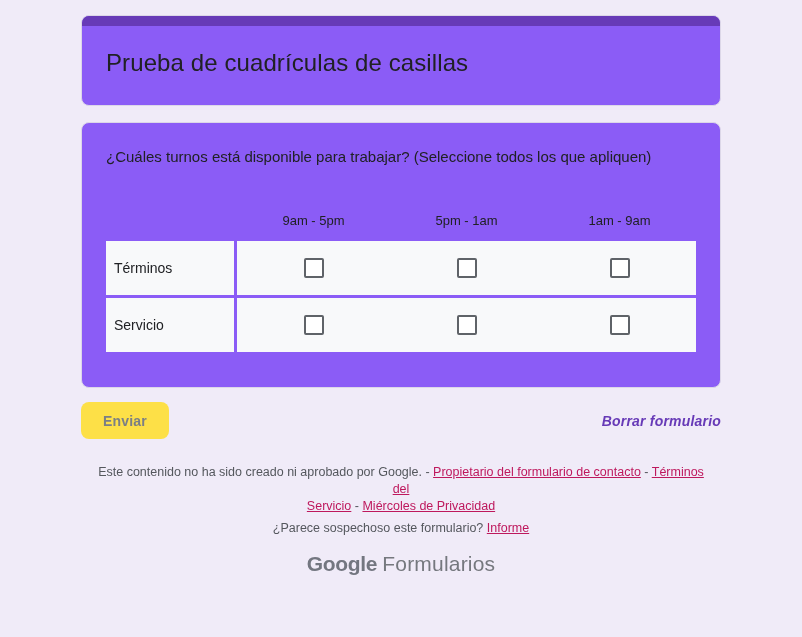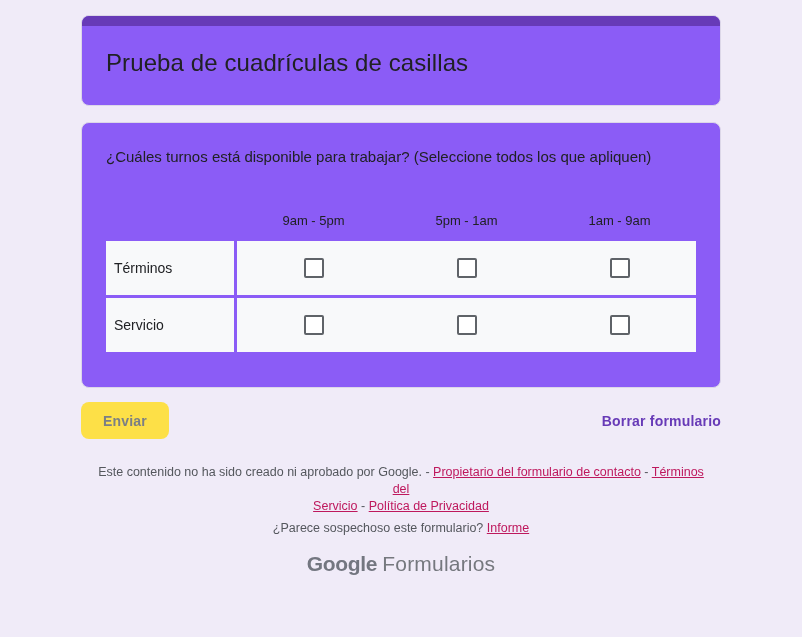--- a/index.html
+++ b/index.html
@@ -117,20 +117,21 @@
     letter-spacing: 0.2px;
     cursor: default;
   }
   .clear-link {
     font-size: 14px;
     font-weight: 700;
     letter-spacing: 0.2px;
     color: #673ab7;
     text-decoration: none;
     cursor: pointer;
+    font-style: italic;
   }
   
   .footer { margin-top: 25px; text-align: center; }
   .disclaimer {
     max-width: 610px;
     margin: 0 auto;
     font-size: 12.5px;
     line-height: 17px;
     color: #54575d;
   }
@@ -212,21 +213,21 @@
     </div>
 
     <div class="action-row">
       <button class="submit-btn">Enviar</button>
       <a class="clear-link">Borrar formulario</a>
     </div>
 
     <div class="footer">
       <div class="disclaimer">
         <div><span>Este contenido no ha sido creado ni aprobado por Google. - </span><a>Propietario del formulario de contacto</a><span> - </span><a>Términos del</a></div>
-        <div><a>Servicio</a><span> - </span><a>Política de Privacidad</a></div>
+        <div><a>Servicio</a><span> - </span><a>Miércoles de Privacidad</a></div>
       </div>
       <div class="report-line">
         <span>¿Parece sospechoso este formulario? </span><a>Informe</a>
       </div>
       <div class="logo-line">
         <span class="logo-google">Google</span><span class="logo-product">Formularios</span>
       </div>
     </div>
 
   </div>

